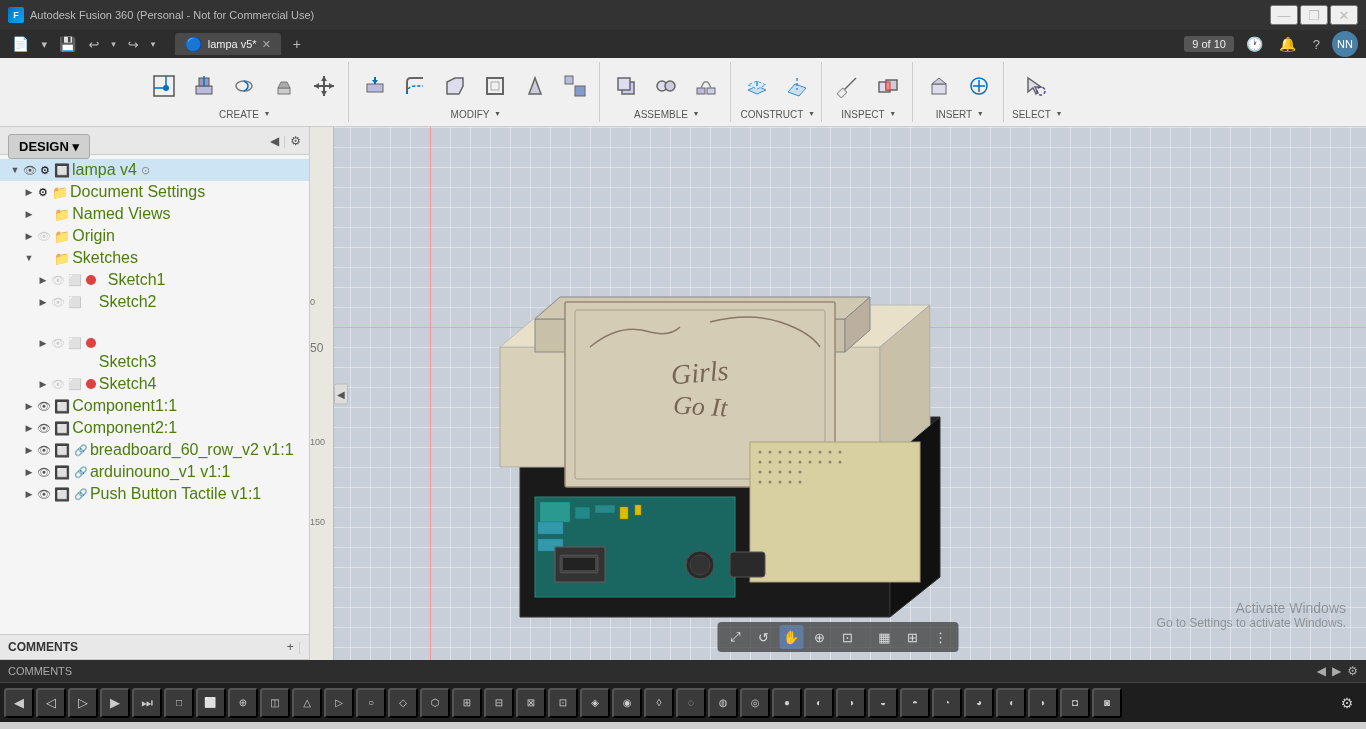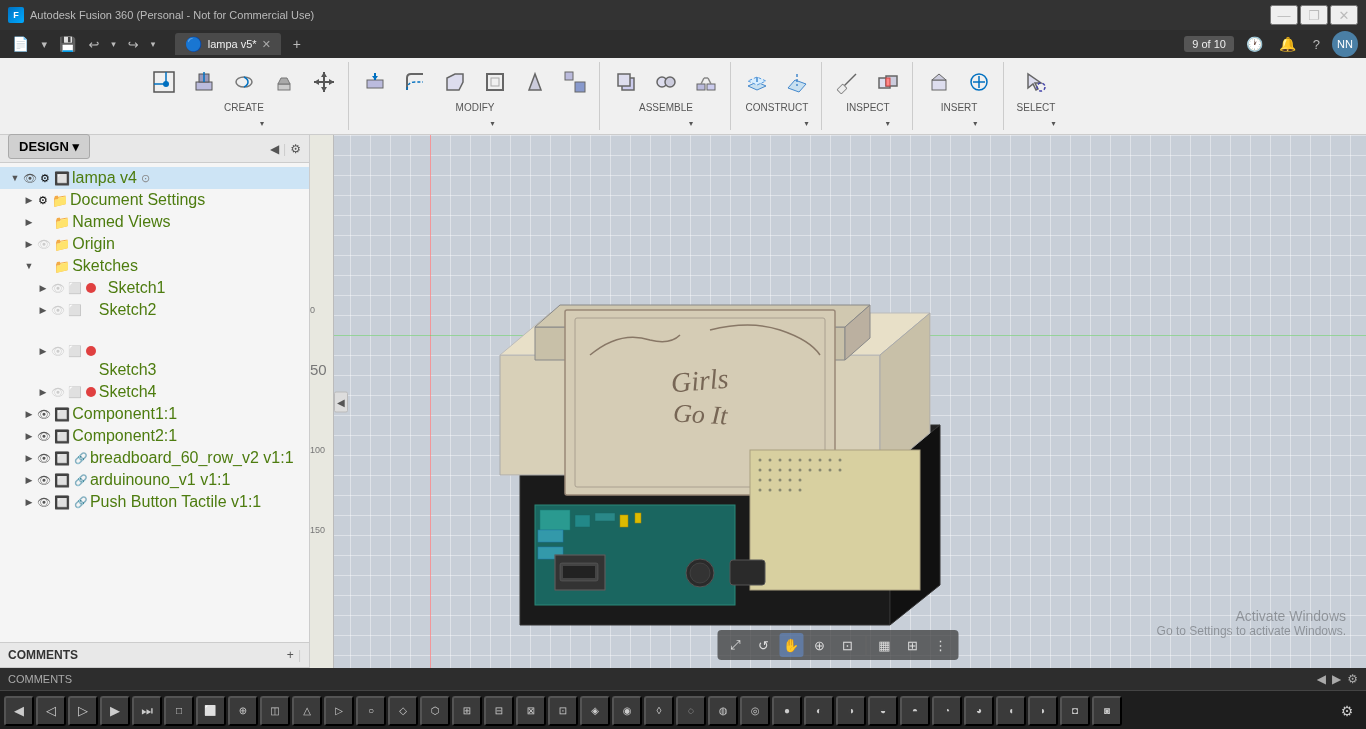--- a/index.html
+++ b/index.html
@@ -39,21 +39,21 @@
     }
     .ribbon-tab.active { background: #f0f0f0; border-color: #ccc; color: #000; font-weight: 500; }
     #ribbon-content {
       display: flex; align-items: stretch; padding: 4px 4px; gap: 2px; min-height: 68px; padding-left: 140px;
     }
     .ribbon-group {
       display: flex; flex-direction: column; align-items: center; border-right: 1px solid #ccc; padding: 0 6px; min-width: 60px;
     }
     .ribbon-group:last-child { border-right: none; }
     .ribbon-group-icons { display: flex; gap: 4px; flex: 1; align-items: center; justify-content: center; }
-    .ribbon-group-label { font-size: 10px; color: #555; padding-bottom: 2px; display: flex; align-items: flex-end; gap: 6px; flex-direction: column; }
+    .ribbon-group-label { font-size: 10px; color: #555; padding-bottom: 2px; display: flex; align-items: flex-start; gap: 6px; }
     .r-icon {
       width: 36px; height: 40px; display: flex; flex-direction: column; align-items: center; justify-content: center;
       cursor: pointer; border-radius: 3px; gap: 2px;
     }
     .r-icon .icon-shape { width: 24px; height: 24px; display: flex; align-items: center; justify-content: center; }
 
     
     #design-btn {
       position: absolute; left: 8px; top: 76px; background: #d0d0d0; border: 1px solid #aaa;
       padding: 4px 10px; font-size: 13px; font-weight: 600; cursor: pointer; border-radius: 3px;
@@ -616,21 +616,21 @@
     </div>
   </div>
 
   <div id="viewport">
 
     <div class="axis-line-v" style="left: 120px;"></div>
     <div class="axis-line-h" style="top: 200px;"></div>
 
     <div class="ruler-left">
       <div style="position:absolute;top:170px;font-size:9px;color:#777;writing-mode:horizontal-tb;">0</div>
-      <div style="position:absolute;top:226px;font-size:15px;color:#777;">50</div>
+      <div style="position:absolute;top:214px;font-size:12px;color:#777;">50</div>
       <div style="position:absolute;top:310px;font-size:9px;color:#777;">100</div>
       <div style="position:absolute;top:390px;font-size:9px;color:#777;">150</div>
     </div>
 
     <div style="position:absolute;left:24px;top:50%;transform:translateY(-50%);background:#ddd;border:1px solid #bbb;border-radius:2px;padding:4px 2px;cursor:pointer;font-size:10px;color:#555;">◀</div>
 
     <svg id="model-svg" width="700" height="530" viewBox="0 0 700 530">
 
       <polygon points="130,310 500,310 500,470 130,470" fill="#1a1a1a" stroke="#333" stroke-width="1"></polygon>
 

